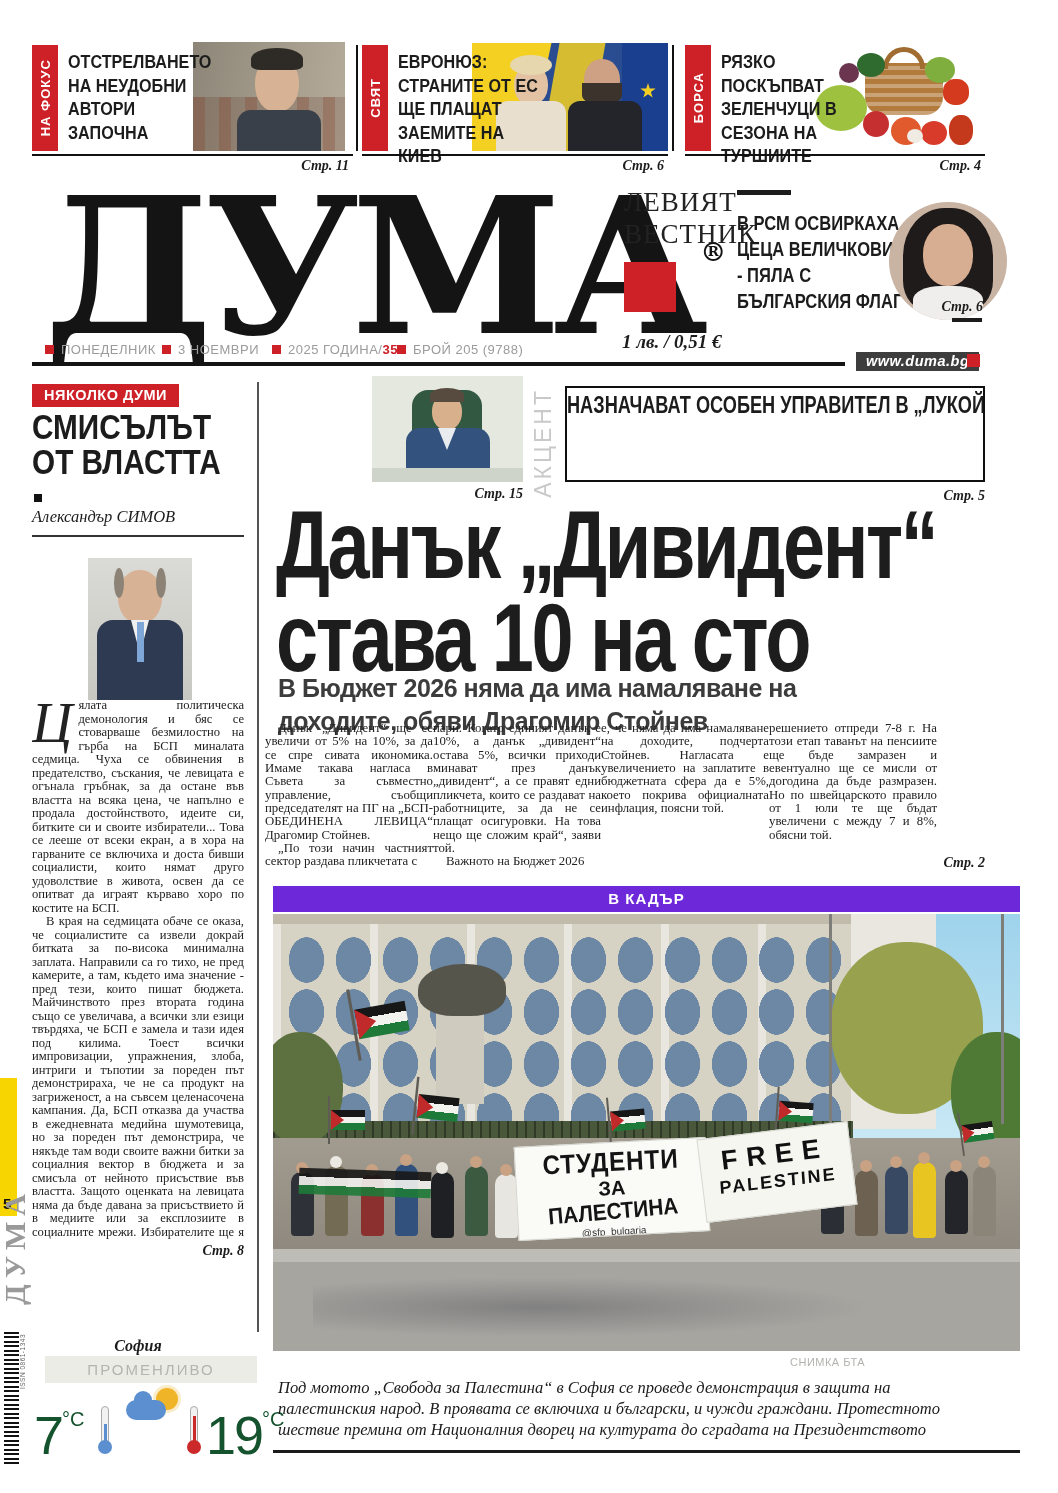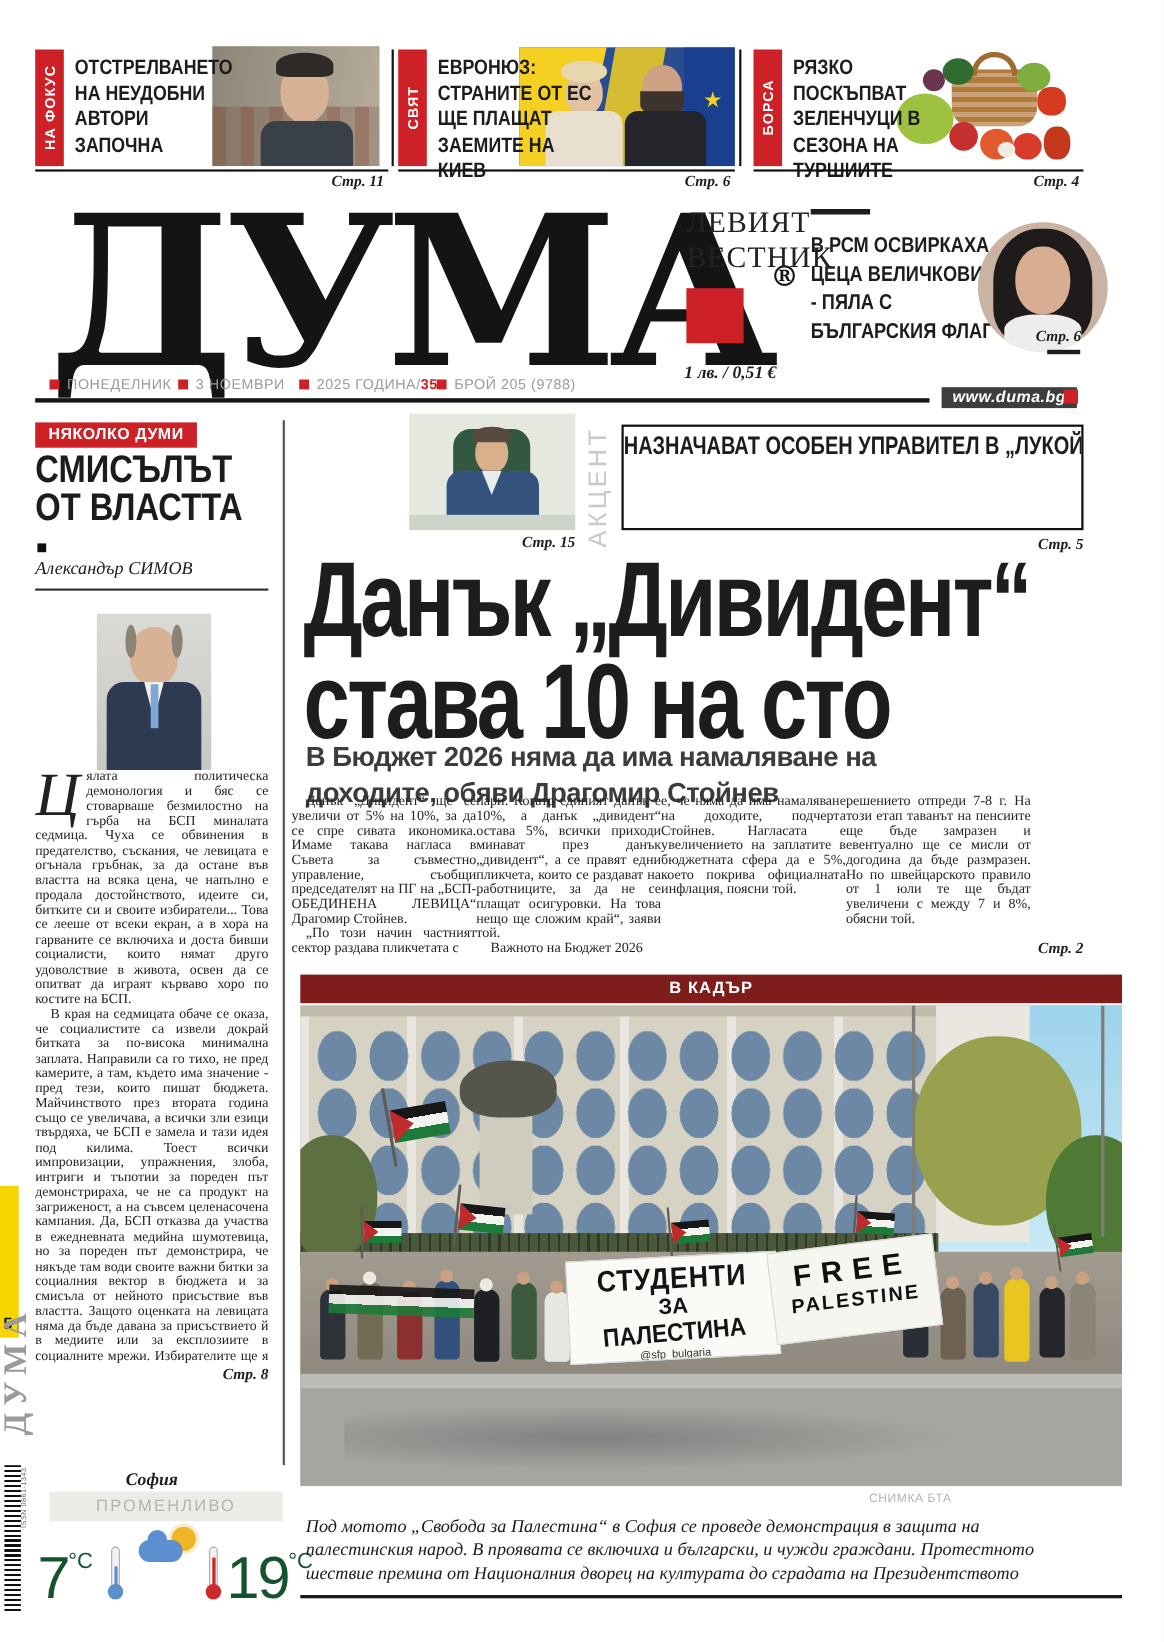--- a/index.html
+++ b/index.html
@@ -17,21 +17,21 @@
   .t-rule { position:absolute; left:0; top:109px; width:100%; height:2px; background:#111; }
   .t-page { position:absolute; right:4px; top:113px; }
   .t-img { position:absolute; overflow:hidden; }
   .vdiv-top { position:absolute; top:45px; width:2px; height:106px; background:#111; }
   
   .logo { position:absolute; left:44px; top:176px; font-family:"DejaVu Serif", serif; font-weight:bold;
           font-size:190px; line-height:152px; letter-spacing:-8px; color:#141414; }
   .logo sup { font-size:26px; letter-spacing:0; vertical-align:72px; }
   .tagline { position:absolute; left:624px; top:186px; font-family:"Liberation Serif", serif; font-size:27px; line-height:32px; letter-spacing:1px; color:#222; }
   .m-red { position:absolute; left:624px; top:262px; width:52px; height:50px; background:#cd2027; }
-  .price { position:absolute; left:622px; top:331px; font-family:"Liberation Serif", serif; font-style:italic; font-weight:bold; font-size:16px; }
+  .price { position:absolute; left:622px; top:331px; font-family:"Liberation Serif", serif; font-style:italic; font-weight:bold; font-size:19px; }
   .promo-dash { position:absolute; left:737px; top:190px; width:54px; height:5px; background:#1c1c1c; }
   .promo-lines { position:absolute; left:737px; top:210px; }
   .promo-lines div { font-weight:bold; font-size:19.5px; line-height:26px; transform:scaleX(0.85); transform-origin:0 0; white-space:nowrap; }
   .promo-img { position:absolute; left:889px; top:202px; width:118px; height:118px; border-radius:50%; overflow:hidden; background:#c9b3a2; }
   .promo-page { position:absolute; left:850px; top:299px; width:133px; text-align:right; }
   .promo-dash2 { position:absolute; left:952px; top:318px; width:30px; height:4px; background:#1c1c1c; }
   .site-box { position:absolute; left:856px; top:352px; height:19px; padding:0 10px; background:#3d3d3d; color:#fff;
               font-style:italic; font-weight:bold; font-size:14.5px; line-height:19px; letter-spacing:0.5px; }
   .site-red { position:absolute; left:967px; top:354px; width:13px; height:13px; background:#cd2027; }
   
@@ -89,21 +89,21 @@
   
   .lead-head { position:absolute; left:276px; top:498px; }
   .lead-head div { font-weight:bold; font-size:97px; line-height:93px; letter-spacing:-3px; color:#1d1d1d;
                    transform:scaleX(0.78); transform-origin:0 0; white-space:nowrap; }
   .lead-sub { position:absolute; left:278px; top:672px; width:600px; font-weight:bold; font-size:25px; line-height:33px; letter-spacing:-0.5px; color:#3c3c3c; }
   .lead-cols { position:absolute; left:265px; top:722px; width:704px; height:160px; display:flex; overflow:hidden; }
   .lead-cols .col { width:168px; font-family:"Liberation Serif", serif; font-size:12.8px; line-height:13.35px; text-align:justify; color:#222; }
   .lead-cols p.ind { text-indent:13px; }
   .lead-page { position:absolute; left:845px; top:855px; width:140px; text-align:right; }
   
-  .vkadar { position:absolute; left:273px; top:886px; width:747px; height:26px; background:#7f1d1d; color:#fff;
+  .vkadar { position:absolute; left:273px; top:886px; width:747px; height:26px; background:#6d28d9; color:#fff;
             font-weight:bold; font-size:15px; line-height:26px; text-align:center; letter-spacing:1px; }
   .photo { position:absolute; left:273px; top:914px; width:747px; height:437px; background:#b9b5a8; overflow:hidden; }
   .ph-sky { position:absolute; right:0; top:0; width:210px; height:245px; background:linear-gradient(#9ed3ec,#cdeaf6); }
   .ph-bld { position:absolute; left:0; top:0; width:580px; height:235px; background:#d6d2c4; }
   .ph-bld::before { content:""; position:absolute; inset:0; background:repeating-linear-gradient(90deg, rgba(255,255,255,0.45) 0 8px, transparent 8px 97px); }
   .ph-cornice { position:absolute; left:0; top:0; width:580px; height:10px; background:#c0bbab; }
   .ph-windows { position:absolute; left:10px; top:20px; width:560px; height:198px;
                 background-image:radial-gradient(60% 70% at 50% 50%, #6c88a4 62%, transparent 63%); background-size:47px 52px; }
   .ph-wall { position:absolute; left:578px; top:0; width:85px; height:215px; background:#e9e7e0; }
   .ph-hedge { position:absolute; left:0; top:207px; width:580px; height:30px; background:#49583b;

